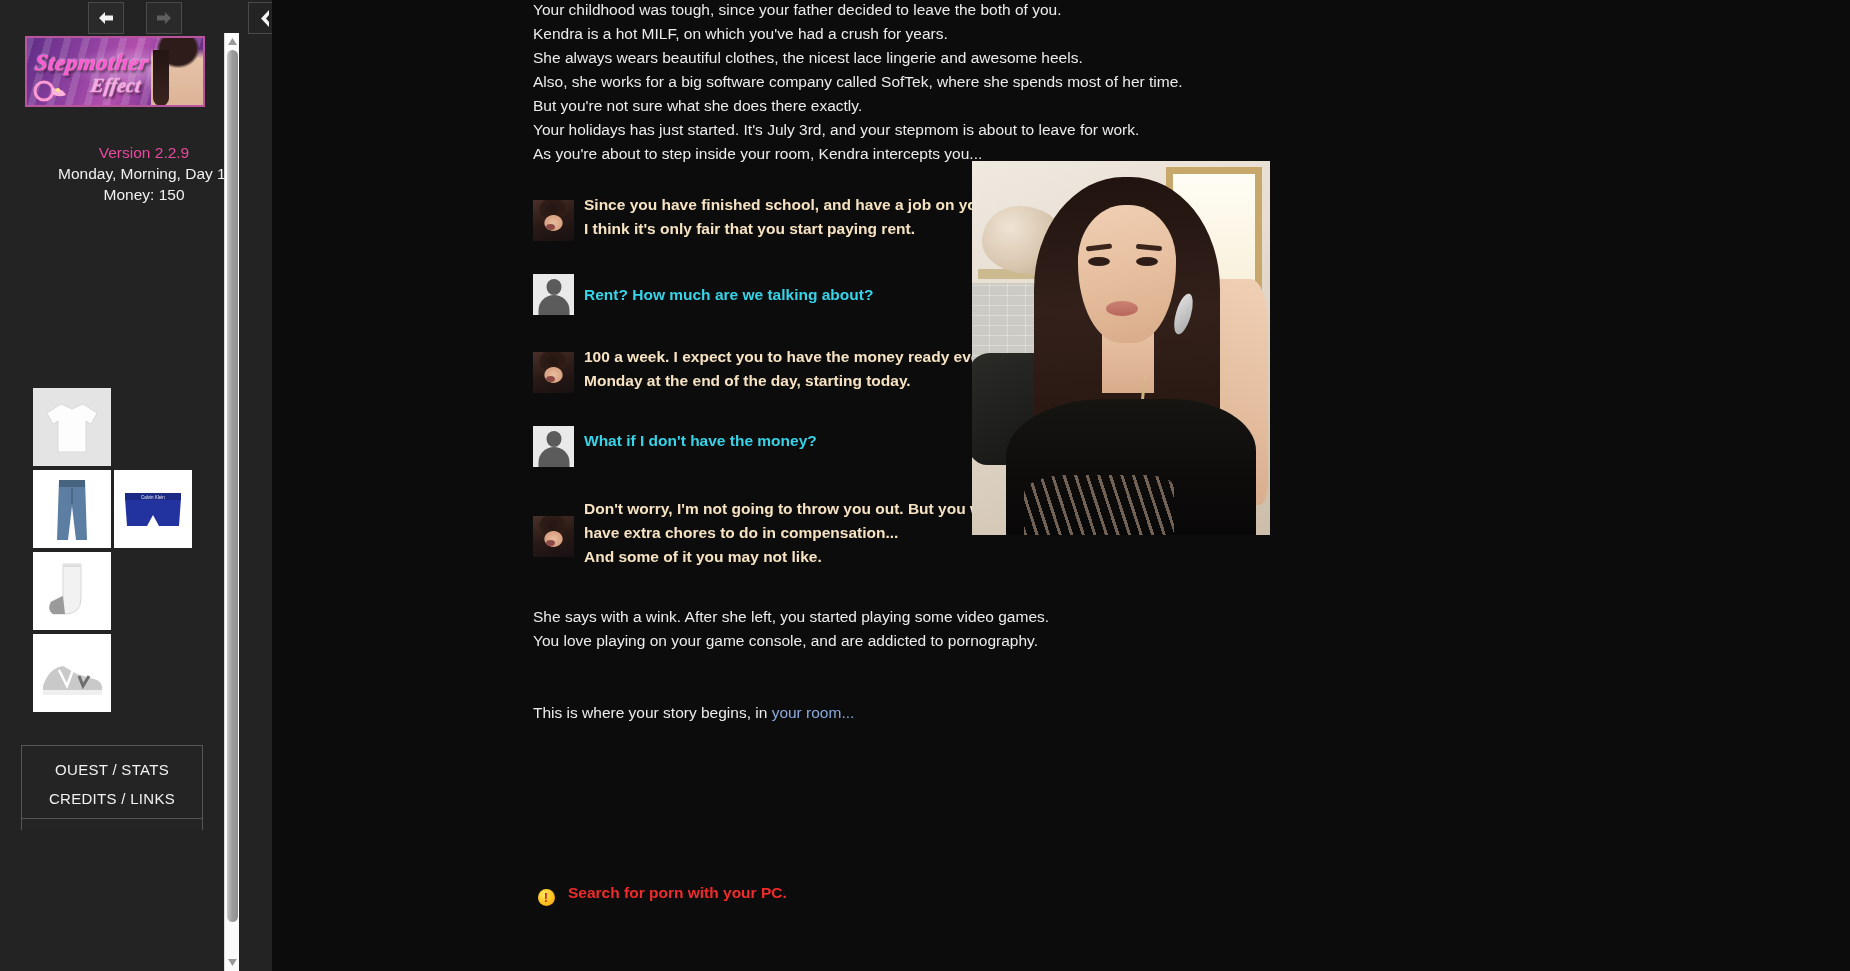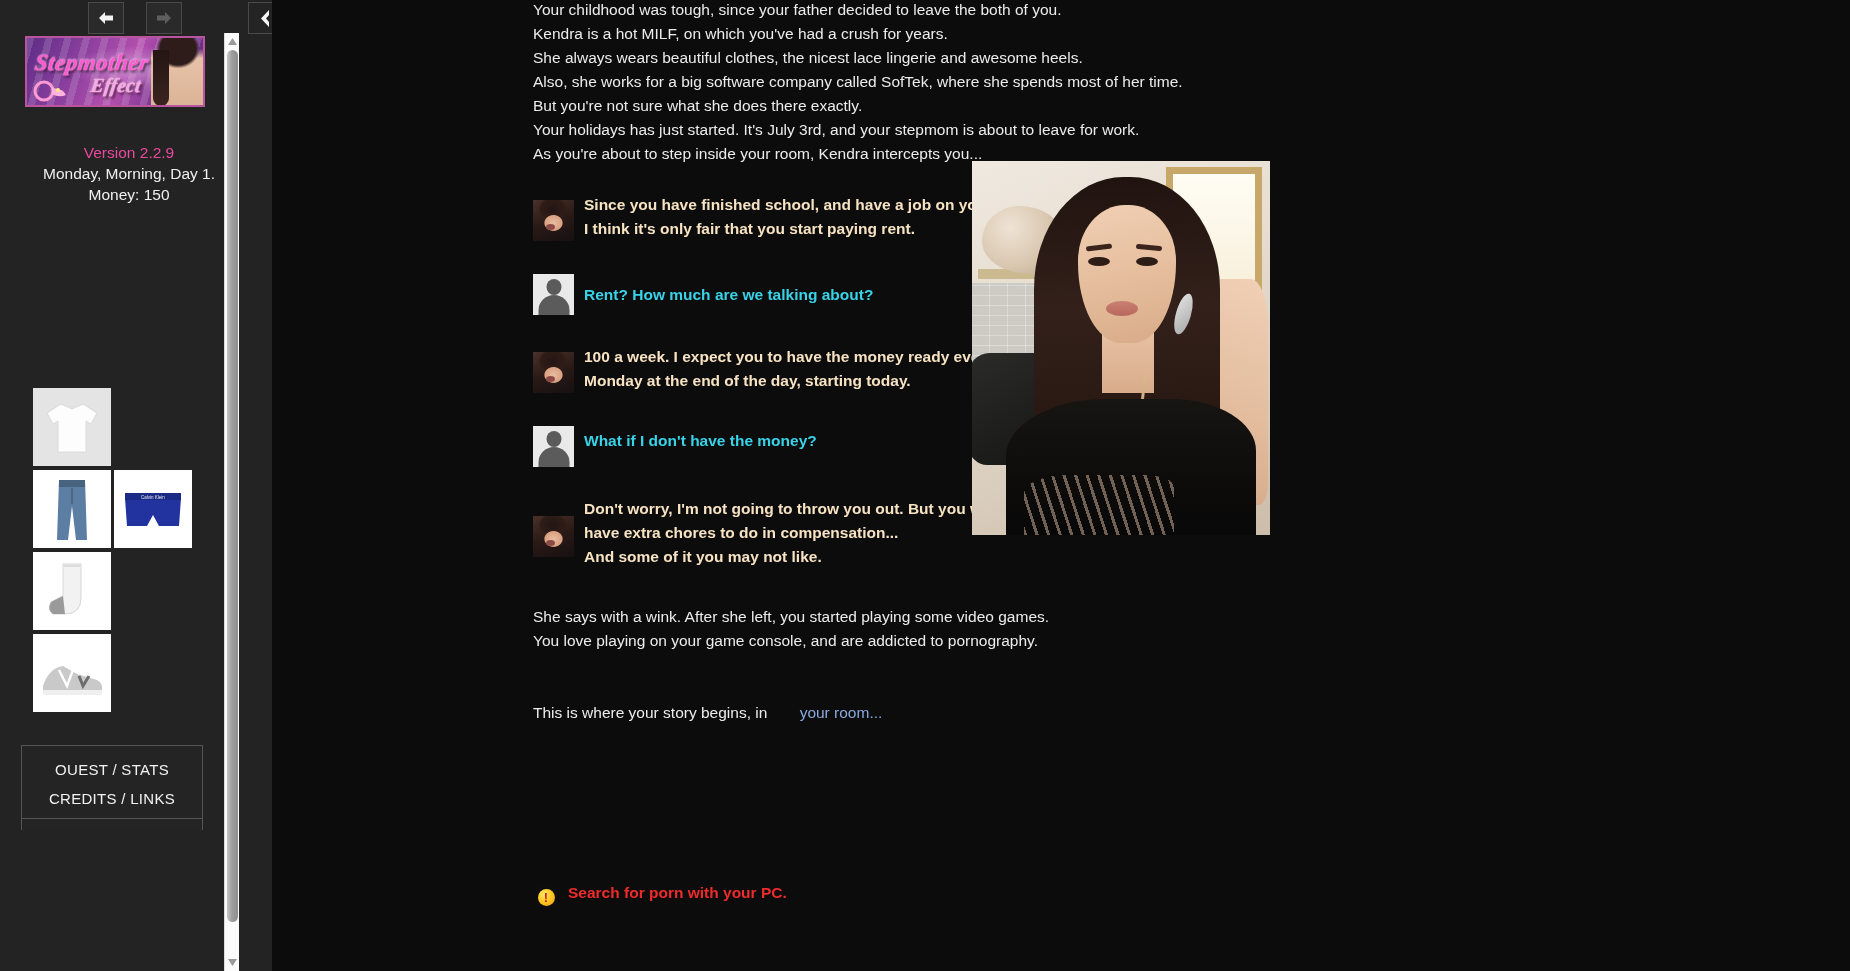--- a/index.html
+++ b/index.html
@@ -78,21 +78,21 @@
     color: #f7a8e6;
     text-shadow: 0 0 2px #fff, 1px 1px 0 #9b1f7e, 2px 2px 3px rgba(0,0,0,.8);
     transform: skewX(-8deg);
   }
   .banner-cage {
     position: absolute; left: 6px; bottom: 3px;
     width: 36px; height: 22px;
   }
 
   .side-status {
-    position: absolute; left: 0; width: 258px;
+    position: absolute; left: 15px; width: 258px;
     text-align: center;
     color: #f0f0f0;
     font-size: 15.5px;
   }
   #side-version { top: 144px; color: #e9499f; }
   #side-daytime { top: 165px; }
   #side-money   { top: 186px; }
 
   
   .cloth {
@@ -161,21 +161,21 @@
     position: absolute; left: 520px; top: 0;
     width: 1330px; height: 971px;
     color: #ececec;
   }
   .story-line {
     position: absolute; left: 13px;
     font-size: 15.5px;
     color: #ececec;
     white-space: nowrap;
   }
-  .story-link { color: #8aa9dd; margin-left: 28px; }
+  .story-link { color: #8aa9dd; }
 
   
   .dlg { position: absolute; left: 13px; }
   .dlg-av {
     position: absolute; left: 0;
     width: 41px; height: 41px;
     overflow: hidden;
     background: #111;
   }
   .av-kendra {

